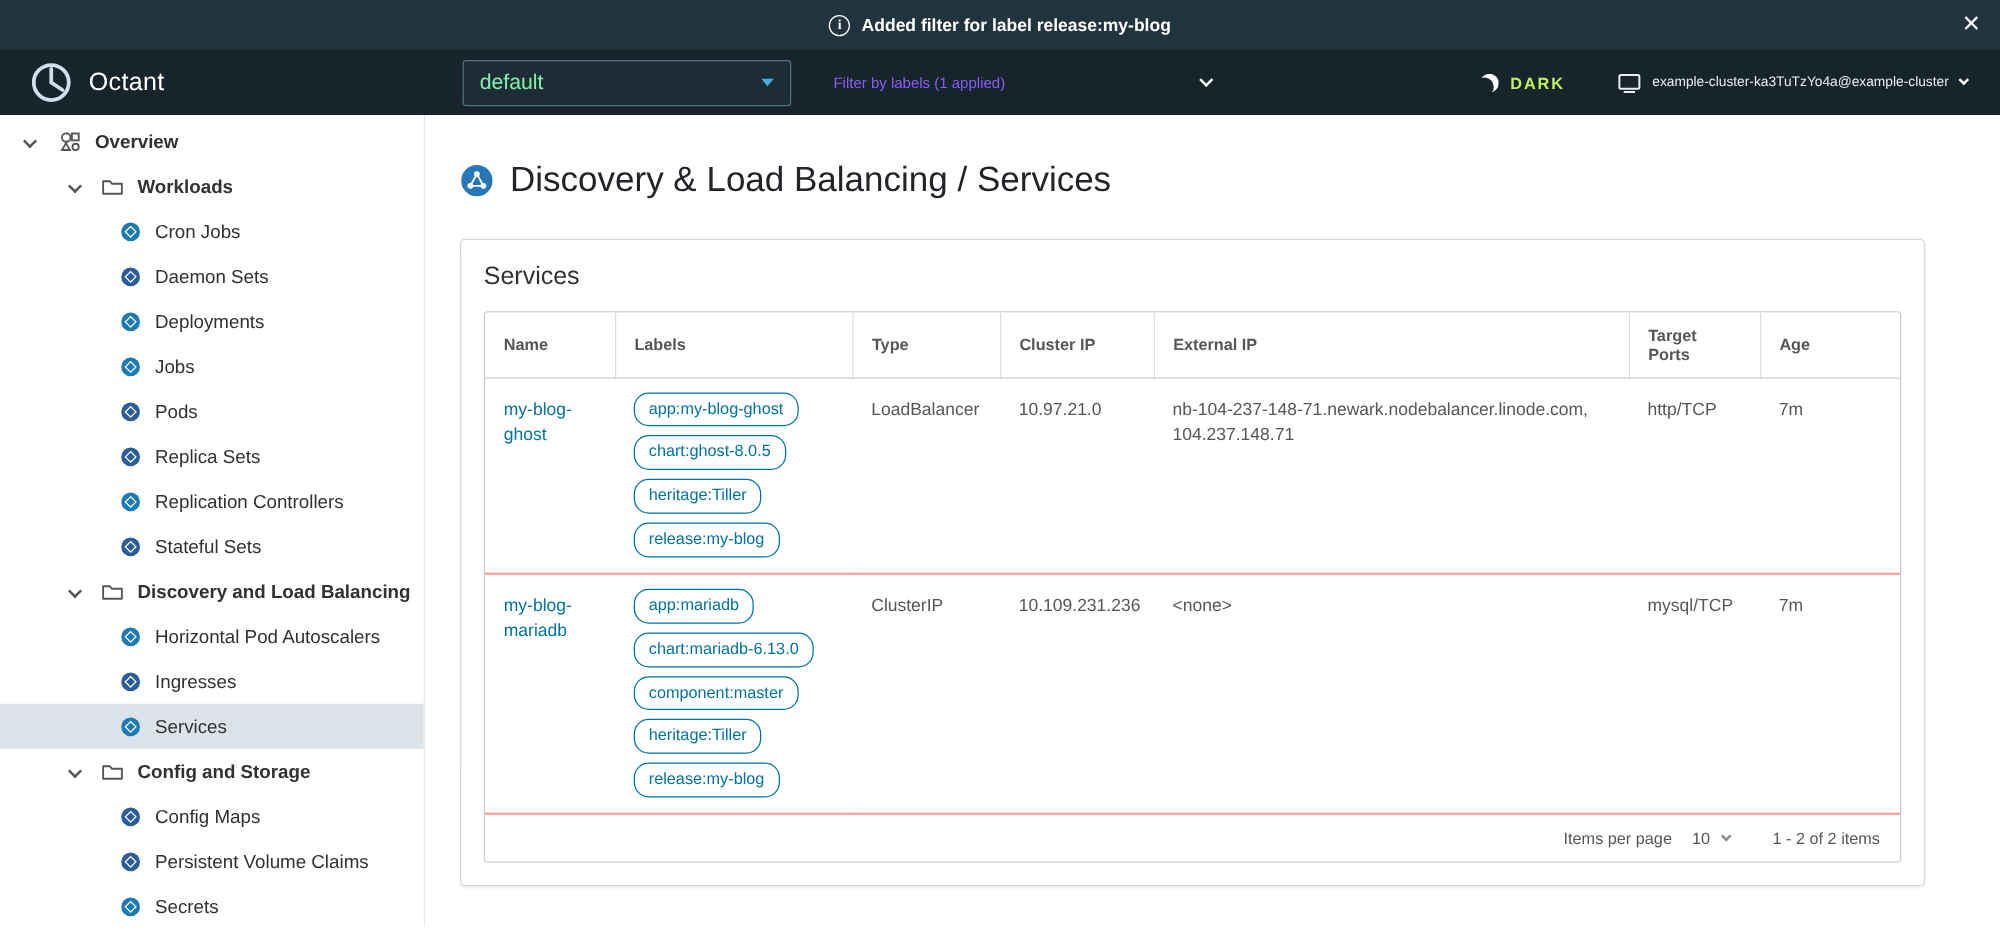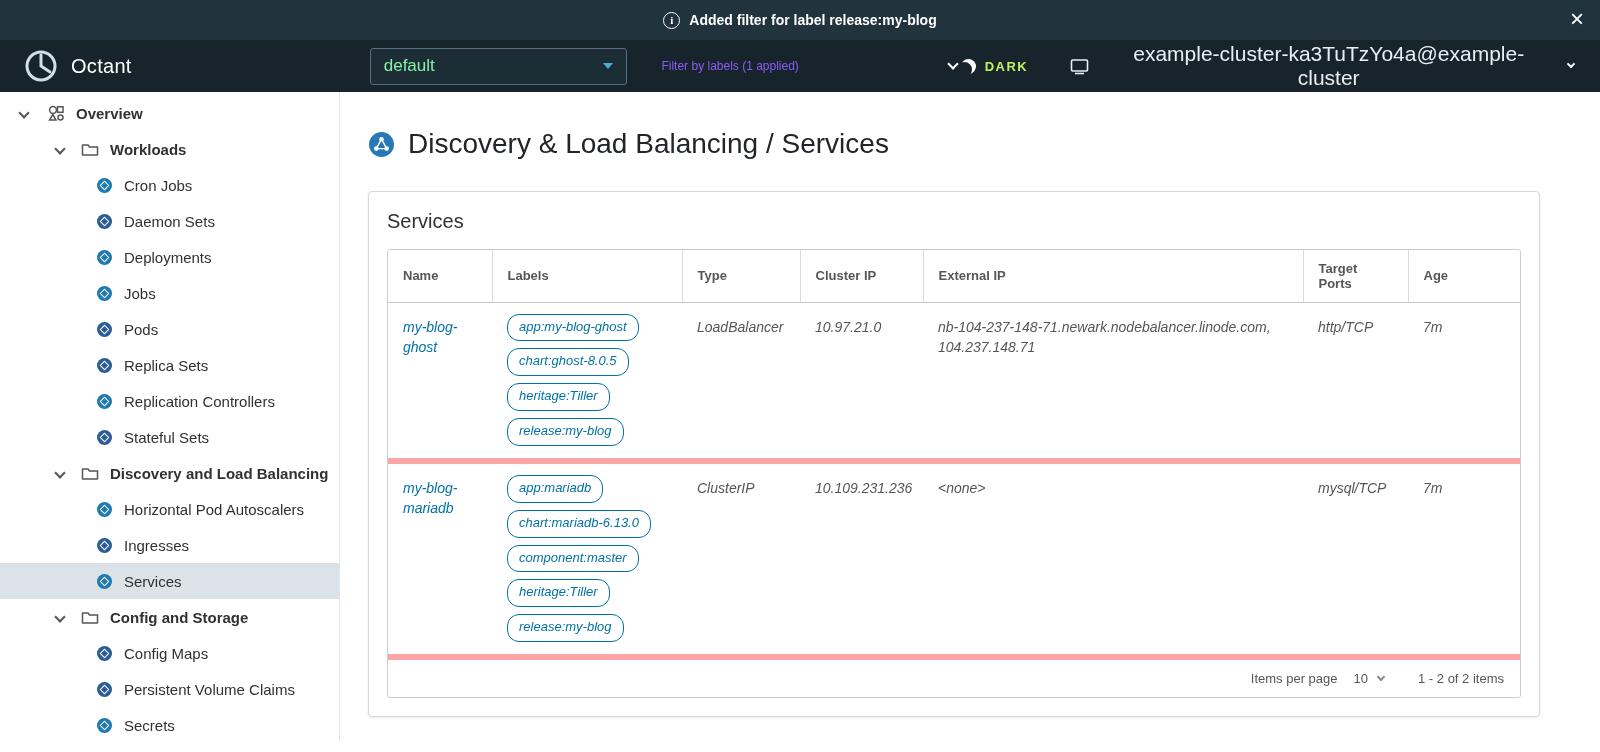--- a/index.html
+++ b/index.html
@@ -47,21 +47,21 @@
   }
   .filter-select .filter-label { color: #8b5cf6; font-size: 12px; }
   .chev { display: inline-block; width: 8px; height: 8px; border-right: 2px solid #565656; border-bottom: 2px solid #565656; transform: rotate(45deg); }
   .chev.white { border-color: #fff; margin-top: -4px; }
   .chev.small { width: 6px; height: 6px; }
 
   .header-right { margin-left: auto; display: flex; align-items: center; margin-right: 26px; }
   .theme-toggle { display: flex; align-items: center; color: #bef264; cursor: pointer; margin-right: 42px; }
   .moon-icon { width: 15px; height: 15px; border-radius: 50%; box-shadow: inset -4px 3px 0 0 #fff; margin-right: 9px; }
   .theme-label { font-size: 13px; font-weight: 700; letter-spacing: 1.5px; }
-  .cluster-context { display: flex; align-items: center; color: #e9eef2; font-size: 21px; cursor: pointer; gap: 20px; text-align: center; }
+  .cluster-context { display: flex; align-items: center; color: #e9eef2; font-size: 11px; cursor: pointer; gap: 9px; text-align: center; }
 
   
   .shell { display: flex; height: 649px; }
 
   
   .sidebar { width: 340px; background: #fff; border-right: 1px solid #e3e7ea; padding-top: 3px; overflow: hidden; flex: none; }
   .nav-row { height: 36px; display: flex; align-items: center; cursor: pointer; font-size: 15px; color: #313131; }
   .nav-row.active { background: #dce3e8; }
   .nav-root { padding-left: 20px; font-weight: 600; }
   .nav-root .nav-icon-slot { margin-left: 18px; }
@@ -90,21 +90,21 @@
   .datagrid { border: 1px solid #cccccc; border-radius: 3px; overflow: hidden; }
   table { width: 100%; border-collapse: collapse; table-layout: fixed; }
   thead th {
     text-align: left; font-size: 13px; font-weight: 700; color: #565656;
     padding: 10px 15px; height: 52px; vertical-align: middle;
     border-bottom: 1px solid #cccccc; border-right: 1px solid #dddddd; background: #fff;
   }
   thead th:last-child { border-right: none; }
   tbody td {
     font-size: 14px; color: #565656; padding: 14px 15px 12px 15px;
-    vertical-align: top; border-bottom: 6px solid #fca5a5; line-height: 1.45; font-style: italic;
+    vertical-align: top; border-bottom: 2px solid #fca5a5; line-height: 1.45;
   }
   .svc-link { color: #0072a3; text-decoration: none; cursor: pointer; display: inline-block; max-width: 78px; word-wrap: break-word; }
   .badge-stack { display: flex; flex-direction: column; align-items: flex-start; gap: 7px; margin-top: -3px; }
   .label-badge {
     border: 1px solid #0072a3; color: #0072a3; background: #fff;
     border-radius: 12px; padding: 3px 11px 4px 11px; font-size: 13px; white-space: nowrap; cursor: pointer;
   }
   .grid-footer {
     display: flex; align-items: center; justify-content: flex-end;
     padding: 11px 16px; font-size: 13px; color: #565656; background: #fff;

